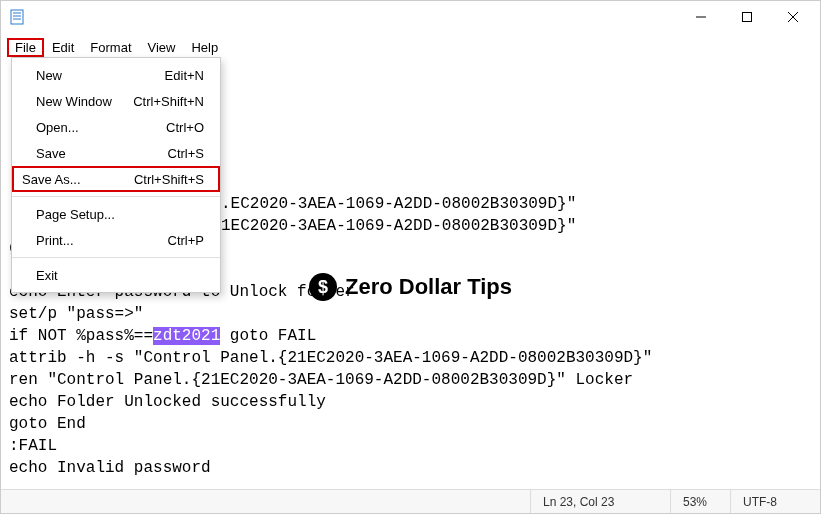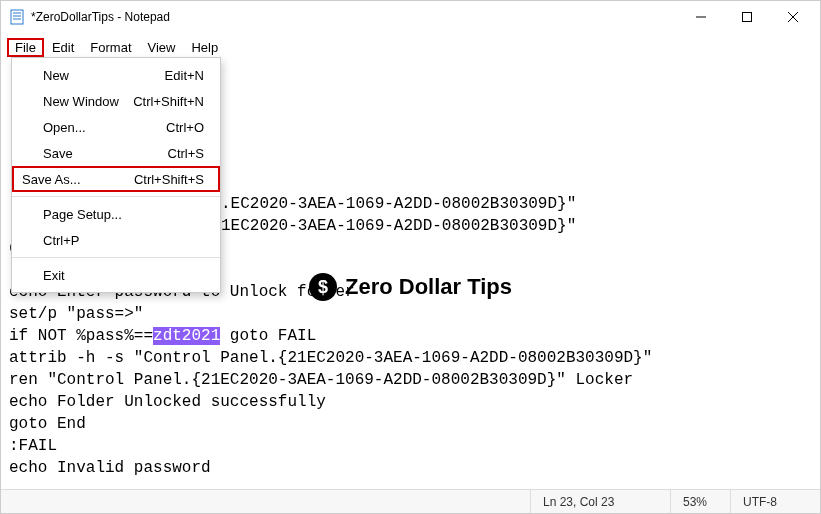--- a/index.html
+++ b/index.html
@@ -73,21 +73,21 @@
     border: 1px solid #ccc;
     box-shadow: 2px 4px 8px rgba(0,0,0,0.2);
     font-size: 13px;
     padding: 4px 0;
     z-index: 5;
   }
   .dd-row {
     height: 26px;
     display: flex;
     align-items: center;
-    padding: 0 16px 0 31px;
+    padding: 0 16px 0 24px;
   }
   .dd-row .lbl { flex: 1; }
   .dd-row .sc { color: #000; }
   .dd-sep {
     height: 1px;
     background: #e0e0e0;
     margin: 4px 0;
   }
   .dd-row.highlighted {
     border: 2px solid #d60000;
@@ -140,21 +140,20 @@
 
 <div class="titlebar">
   <span class="app-icon">
     <svg width="16" height="16" viewBox="0 0 16 16">
         <rect x="2" y="1" width="12" height="14" fill="#fff" stroke="#2a7bd1"></rect>
         <line x1="4" y1="4" x2="12" y2="4" stroke="#2a7bd1"></line>
         <line x1="4" y1="7" x2="12" y2="7" stroke="#2a7bd1"></line>
         <line x1="4" y1="10" x2="12" y2="10" stroke="#2a7bd1"></line>
       </svg>
   </span>
-  <span class="title">*ZeroDollarTips - Notepad</span>
   <span class="spacer"></span>
   <div class="win-controls">
     <div class="win-btn">
       <svg width="10" height="10">
           <line x1="0" y1="5" x2="10" y2="5" stroke="#000"></line>
         </svg>
     </div>
     <div class="win-btn">
       <svg width="10" height="10">
           <rect x="0.5" y="0.5" width="9" height="9" fill="none" stroke="#000"></rect>
@@ -199,20 +198,21 @@
   <div class="dd-row highlighted">
     <span class="lbl">Save As...</span>
     <span class="sc">Ctrl+Shift+S</span>
   </div>
   <div class="dd-sep"></div>
   <div class="dd-row">
     <span class="lbl">Page Setup...</span>
     <span class="sc"></span>
   </div>
   <div class="dd-row">
+    <span class="lbl">Print...</span>
     <span class="sc">Ctrl+P</span>
   </div>
   <div class="dd-sep"></div>
   <div class="dd-row">
     <span class="lbl">Exit</span>
     <span class="sc"></span>
   </div>
 </div>
 
 <div class="watermark">

